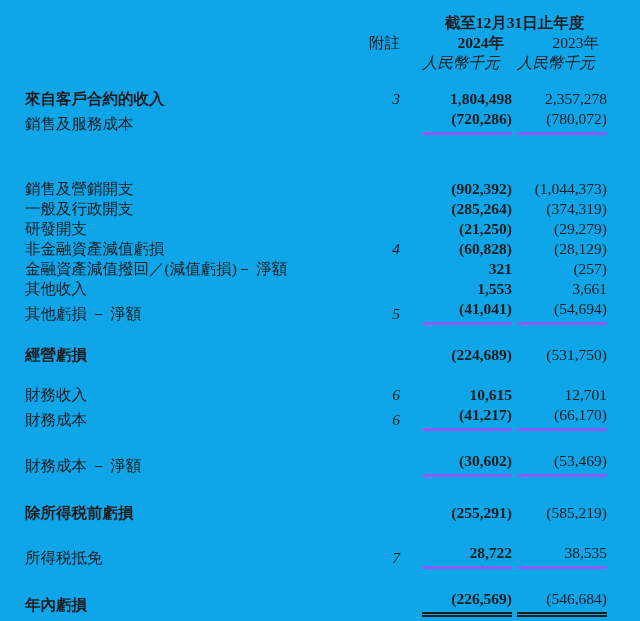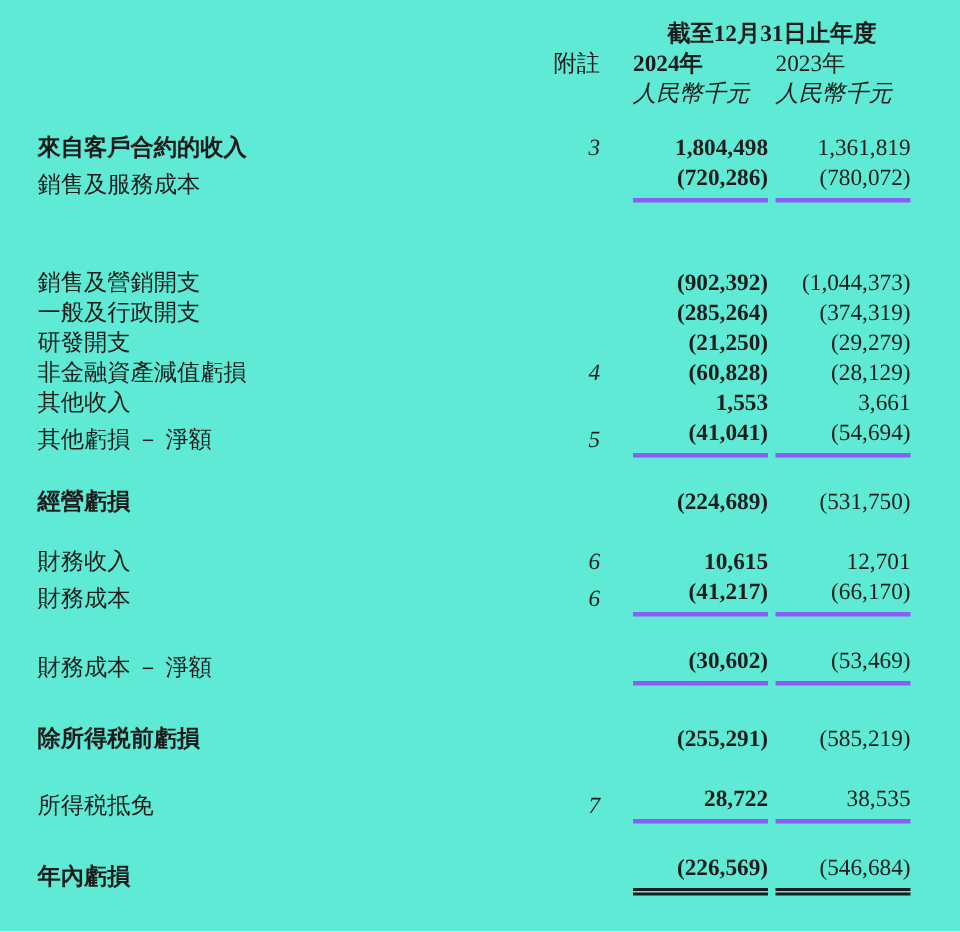--- a/index.html
+++ b/index.html
@@ -5,21 +5,21 @@
   html, body {
     margin: 0;
     padding: 0;
     background: #ffffff;
   }
   .page {
     position: relative;
     width: 640px;
     height: 621px;
     box-sizing: border-box;
-    background: #5eead4;
+    background: #0ea5e9;
     padding: 13px 33px 0 25px;
     font-family: "Liberation Serif", "DejaVu Serif", serif;
     color: #1c1c1c;
     overflow: hidden;
   }
   table.statement {
     border-collapse: collapse;
     table-layout: fixed;
     width: 582px;
     font-size: 15.5px;
@@ -37,21 +37,21 @@
     height: 20px;
     vertical-align: bottom;
     white-space: nowrap;
     overflow: visible;
   }
   .period {
     text-align: center;
     font-weight: bold;
   }
   .year {
-    text-align: left;
+    text-align: right;
     padding-right: 8px;
   }
   .year.b { font-weight: bold; }
   .unit {
     text-align: left;
     font-style: italic;
     padding-right: 5px;
   }
   .note-h {
     text-align: right;
@@ -110,21 +110,21 @@
     <tbody>
         <tr class="spacer sm">
           <td colspan="6"></td>
         </tr>
         <tr class="bold">
           <td class="label">來自客戶合約的收入</td>
           <td class="note">3</td>
           <td class="gap"></td>
           <td class="v v24">1,804,498</td>
           <td class="gap"></td>
-          <td class="v v23">1,361,819</td>
+          <td class="v v23">2,357,278</td>
         </tr>
         <tr>
           <td class="label">銷售及服務成本</td>
           <td class="note"></td>
           <td class="gap"></td>
           <td class="v v24 rule-single">(720,286)</td>
           <td class="gap"></td>
           <td class="v v23 rule-single">(780,072)</td>
         </tr>
         <tr class="spacer">
@@ -157,20 +157,28 @@
           <td class="gap"></td>
           <td class="v v23">(29,279)</td>
         </tr>
         <tr>
           <td class="label">非金融資產減值虧損</td>
           <td class="note">4</td>
           <td class="gap"></td>
           <td class="v v24">(60,828)</td>
           <td class="gap"></td>
           <td class="v v23">(28,129)</td>
+        </tr>
+        <tr>
+          <td class="label">金融資產減值撥回／(減值虧損)－ 淨額</td>
+          <td class="note"></td>
+          <td class="gap"></td>
+          <td class="v v24">321</td>
+          <td class="gap"></td>
+          <td class="v v23">(257)</td>
         </tr>
         <tr>
           <td class="label">其他收入</td>
           <td class="note"></td>
           <td class="gap"></td>
           <td class="v v24">1,553</td>
           <td class="gap"></td>
           <td class="v v23">3,661</td>
         </tr>
         <tr>

